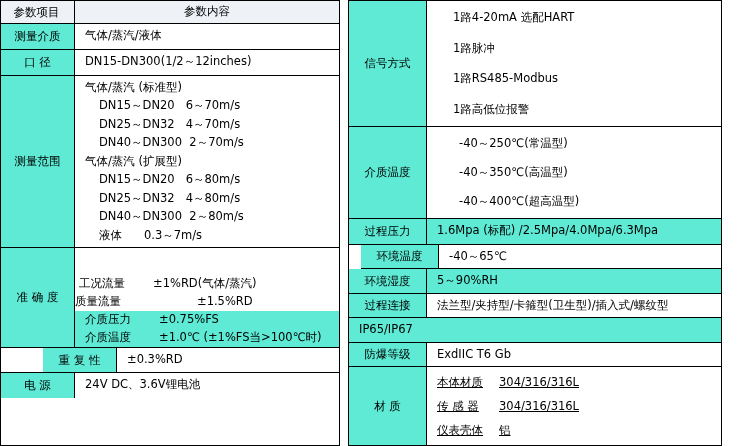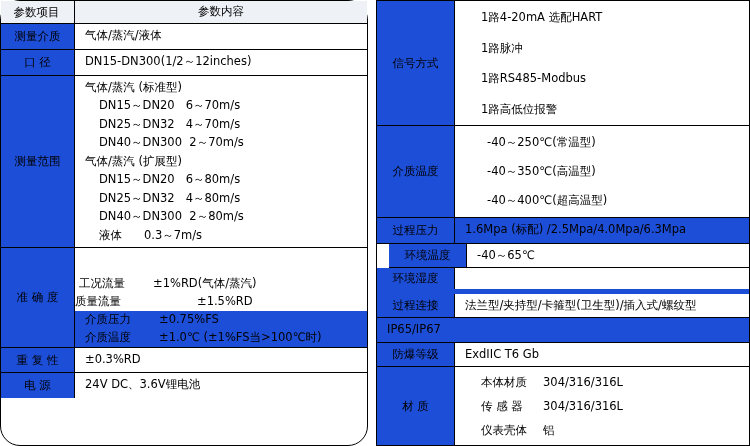--- a/index.html
+++ b/index.html
@@ -21,21 +21,21 @@
     display: flex;
     gap: 8px;
     box-sizing: border-box;
   }
   .panel {
     box-sizing: border-box;
     border: 1px solid #000;
     display: flex;
     flex-direction: column;
   }
-  .panel-left { width: 368px; border-radius: 20px; }
+  .panel-left { width: 340px; }
   .panel-right { width: 374px; }
 
   .row {
     display: flex;
     border-bottom: 1px solid #000;
     box-sizing: border-box;
   }
   .row:last-child { border-bottom: none; }
 
   .cell-label {
@@ -58,21 +58,21 @@
     flex-direction: column;
     justify-content: space-between;
     font-size: 11.5px;
     line-height: 1.5;
     padding: 3px 0 3px 10px;
   }
   .hdr {
     background: #eef2f7;
     font-weight: normal;
   }
-  .shade { background: #1d4ed8; }
+  .shade { background: #5eead4; }
   .plain { background: #ffffff; }
 
   .head-row .cell-label,
   .head-row .cell-value {
     justify-content: center;
     align-items: center;
     text-align: center;
     padding-left: 0;
   }
 
@@ -148,21 +148,21 @@
           <span class="k">介质压力</span>
           <span class="v">±0.75%FS</span>
         </div>
         <div class="kv shade" style="height:25px;align-items:center;padding-left:10px;box-sizing:border-box;">
           <span class="k">介质温度</span>
           <span class="v">±1.0℃ (±1%FS当&gt;100℃时)</span>
         </div>
       </div>
     </div>
 
-    <div class="row" style="height:25px;">
+    <div class="row" style="height:25px;padding-left:42px;">
       <div class="cell-label shade">重 复 性</div>
       <div class="cell-value plain">
         <span class="ln">±0.3%RD</span>
       </div>
     </div>
 
     <div class="row" style="height:25px;">
       <div class="cell-label shade">电  源</div>
       <div class="cell-value plain">
         <span class="ln">24V DC、3.6V锂电池</span>
@@ -199,21 +199,21 @@
       </div>
     </div>
 
     <div class="row" style="height:26px;margin-left:12px;">
       <div class="cell-label shade">环境温度</div>
       <div class="cell-value plain">
         <span class="ln">-40～65℃</span>
       </div>
     </div>
 
-    <div class="row" style="height:26px;flex-direction:column;">
+    <div class="row" style="height:26px;">
       <div class="cell-label shade">环境湿度</div>
       <div class="cell-value shade">
         <span class="ln">5～90%RH</span>
       </div>
     </div>
 
     <div class="row" style="height:26px;">
       <div class="cell-label shade">过程连接</div>
       <div class="cell-value plain">
         <span class="ln">法兰型/夹持型/卡箍型(卫生型)/插入式/螺纹型</span>
@@ -228,21 +228,21 @@
 
     <div class="row" style="height:26px;">
       <div class="cell-label shade">防爆等级</div>
       <div class="cell-value plain">
         <span class="ln">ExdIIC T6 Gb</span>
       </div>
     </div>
 
     <div class="row" style="height:78px;">
       <div class="cell-label shade">材  质</div>
-      <div class="cell-value plain" style="padding-left:26px;line-height:2.1;">
+      <div class="cell-value plain" style="padding-left:10px;line-height:2.1;text-decoration:underline;">
         <div class="kv2">
           <span class="k">本体材质</span>
           <span class="v">304/316/316L</span>
         </div>
         <div class="kv2">
           <span class="k">传 感 器</span>
           <span class="v">304/316/316L</span>
         </div>
         <div class="kv2">
           <span class="k">仪表壳体</span>

